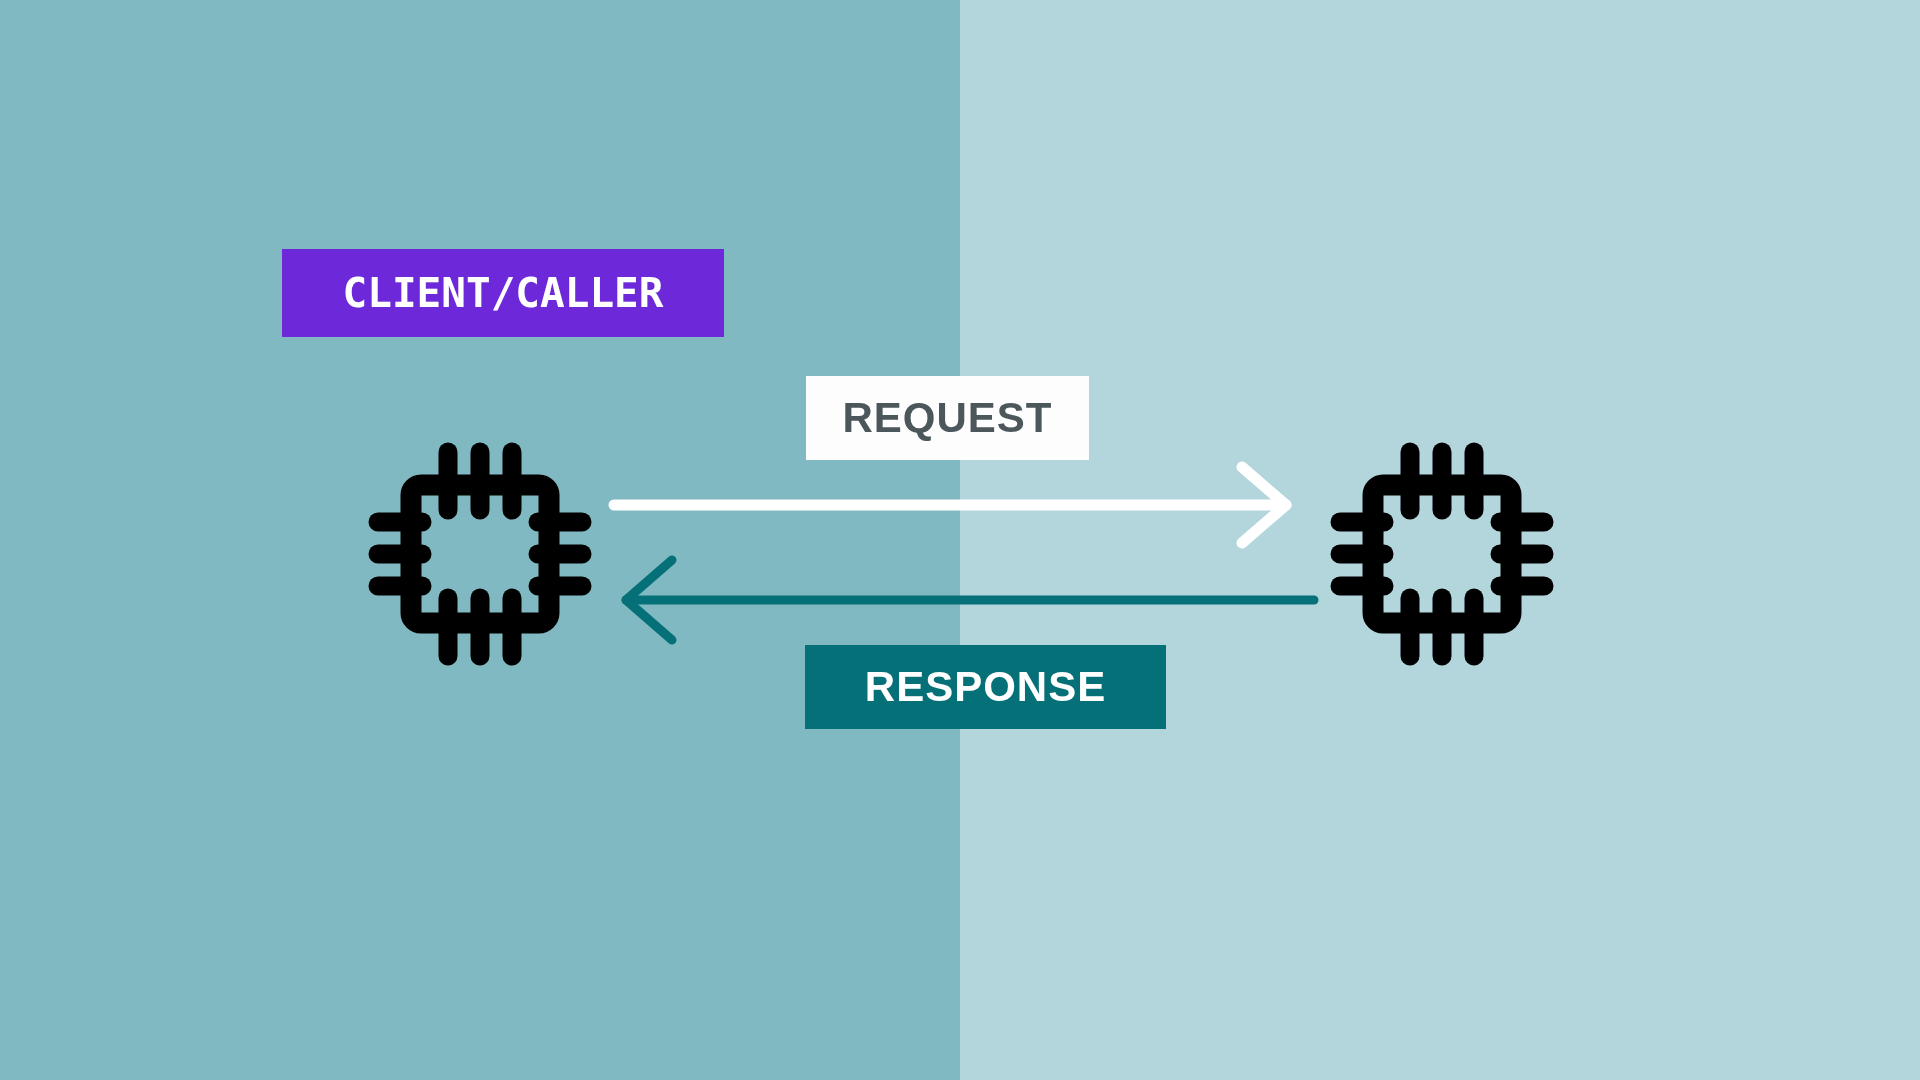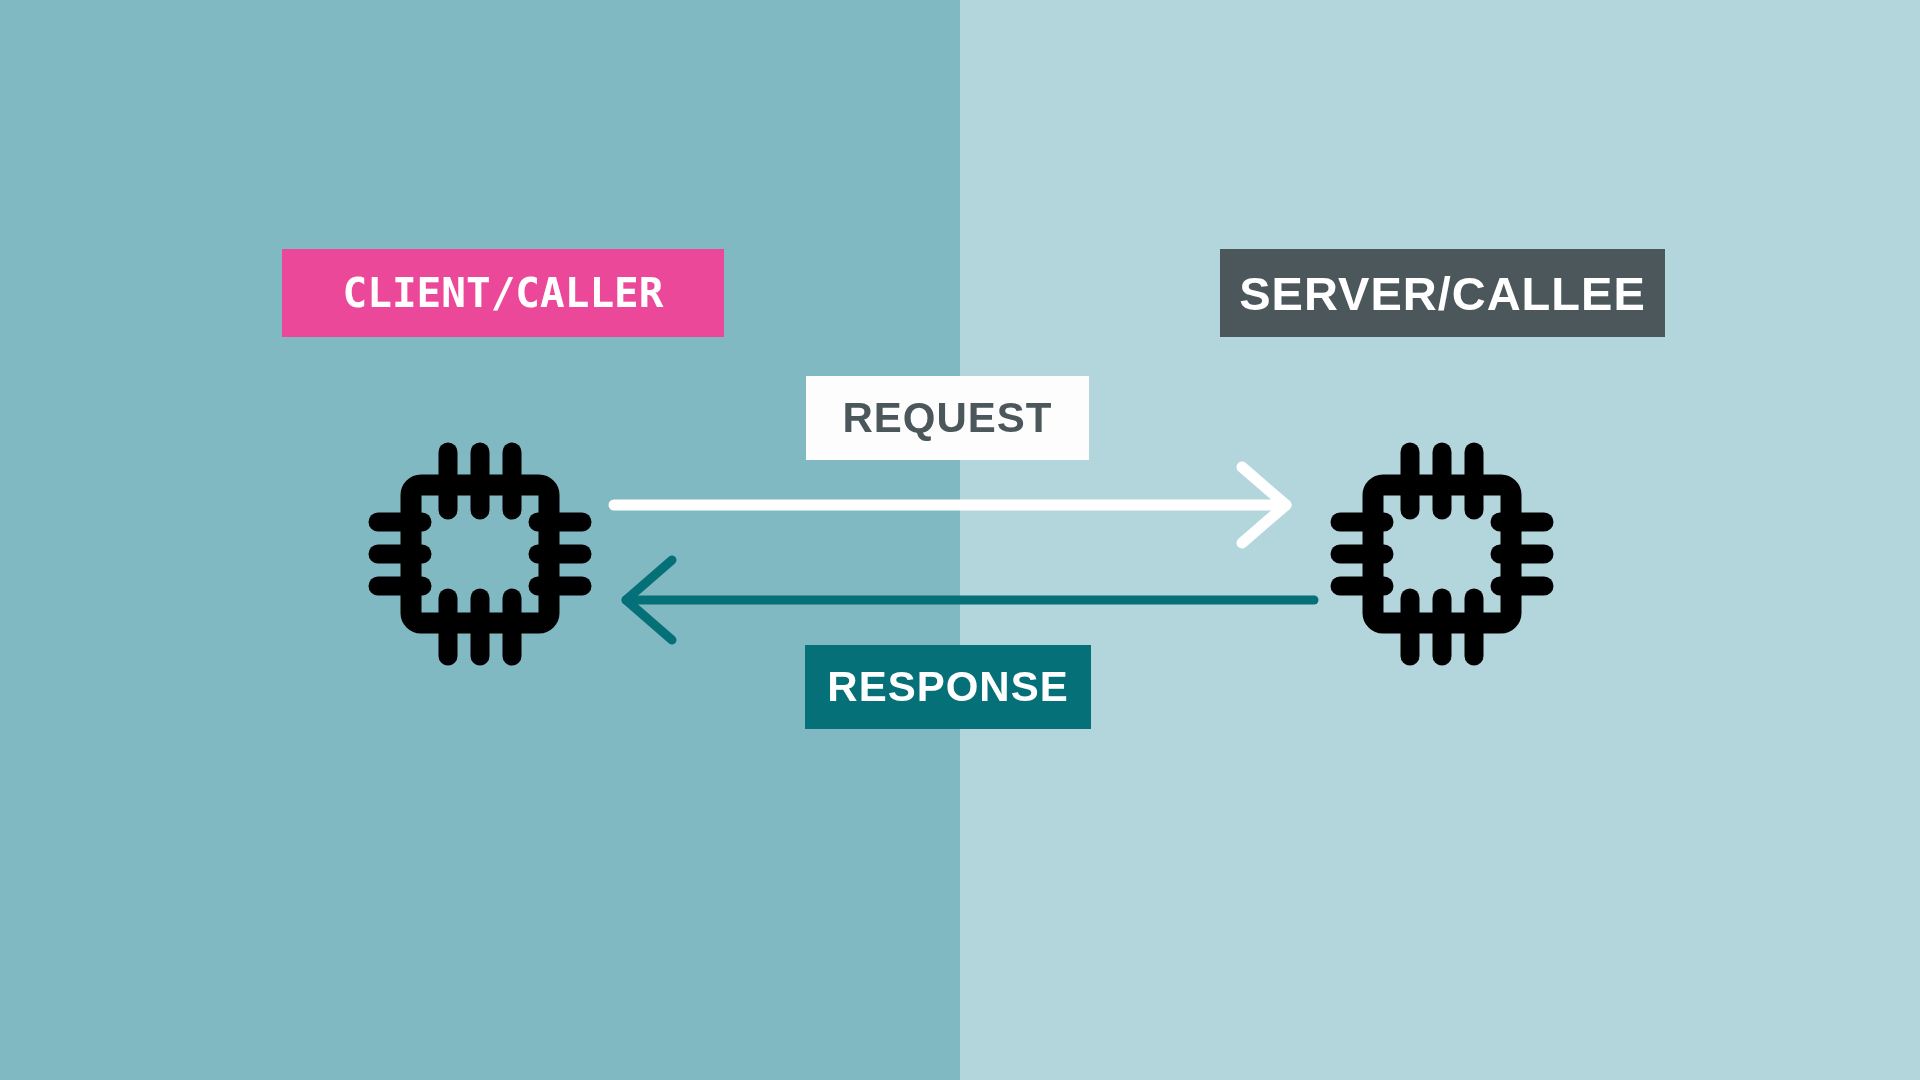--- a/index.html
+++ b/index.html
@@ -83,21 +83,21 @@
     line-height: 1;
   }
   #badge-request {
     left: 806px;
     top: 376px;
     width: 283px;
   }
   #badge-response {
     left: 805px;
     top: 645px;
-    width: 286px;
+    width: 361px;
   }
 
   
   .chip {
     position: absolute;
     width: 248px;
     height: 248px;
   }
   #chip-client { left: 356px;  top: 430px; }
   #chip-server { left: 1318px; top: 430px; }
@@ -111,27 +111,24 @@
   #arrow-response { left: 614px; top: 550px;  width: 700px; height: 100px; }
 </style>
 </head>
 <body>
 
 <div id="stage">
 
   <div class="bg-half" id="bg-left" style="background-color: rgb(128, 185, 194);"></div>
   <div class="bg-half" id="bg-right" style="background-color: rgb(179, 214, 221);"></div>
 
-  <div class="role-badge" id="badge-client" style="background-color: #ec4899;">
+  <div class="role-badge" id="badge-client" style="background-color: #6d28d9;">
     <span class="role-text" style="color: rgb(255, 255, 255);">CLIENT/CALLER</span>
   </div>
 
-  <div class="role-badge" id="badge-server" style="background-color: rgb(76, 87, 92);">
-    <span class="role-text" style="color: rgb(255, 255, 255);">SERVER/CALLEE</span>
-  </div>
 
   <svg class="chip" id="chip-client" viewBox="0 0 248 248">
     <g fill="none" stroke="#000000" stroke-linecap="round" stroke-width="19">
       <rect x="55" y="55" width="138" height="138" rx="10" ry="10" stroke-width="21"></rect>
 
       <line x1="92" y1="22" x2="92" y2="80"></line>
       <line x1="124" y1="22" x2="124" y2="80"></line>
       <line x1="156" y1="22" x2="156" y2="80"></line>
 
       <line x1="92" y1="168" x2="92" y2="226"></line>

